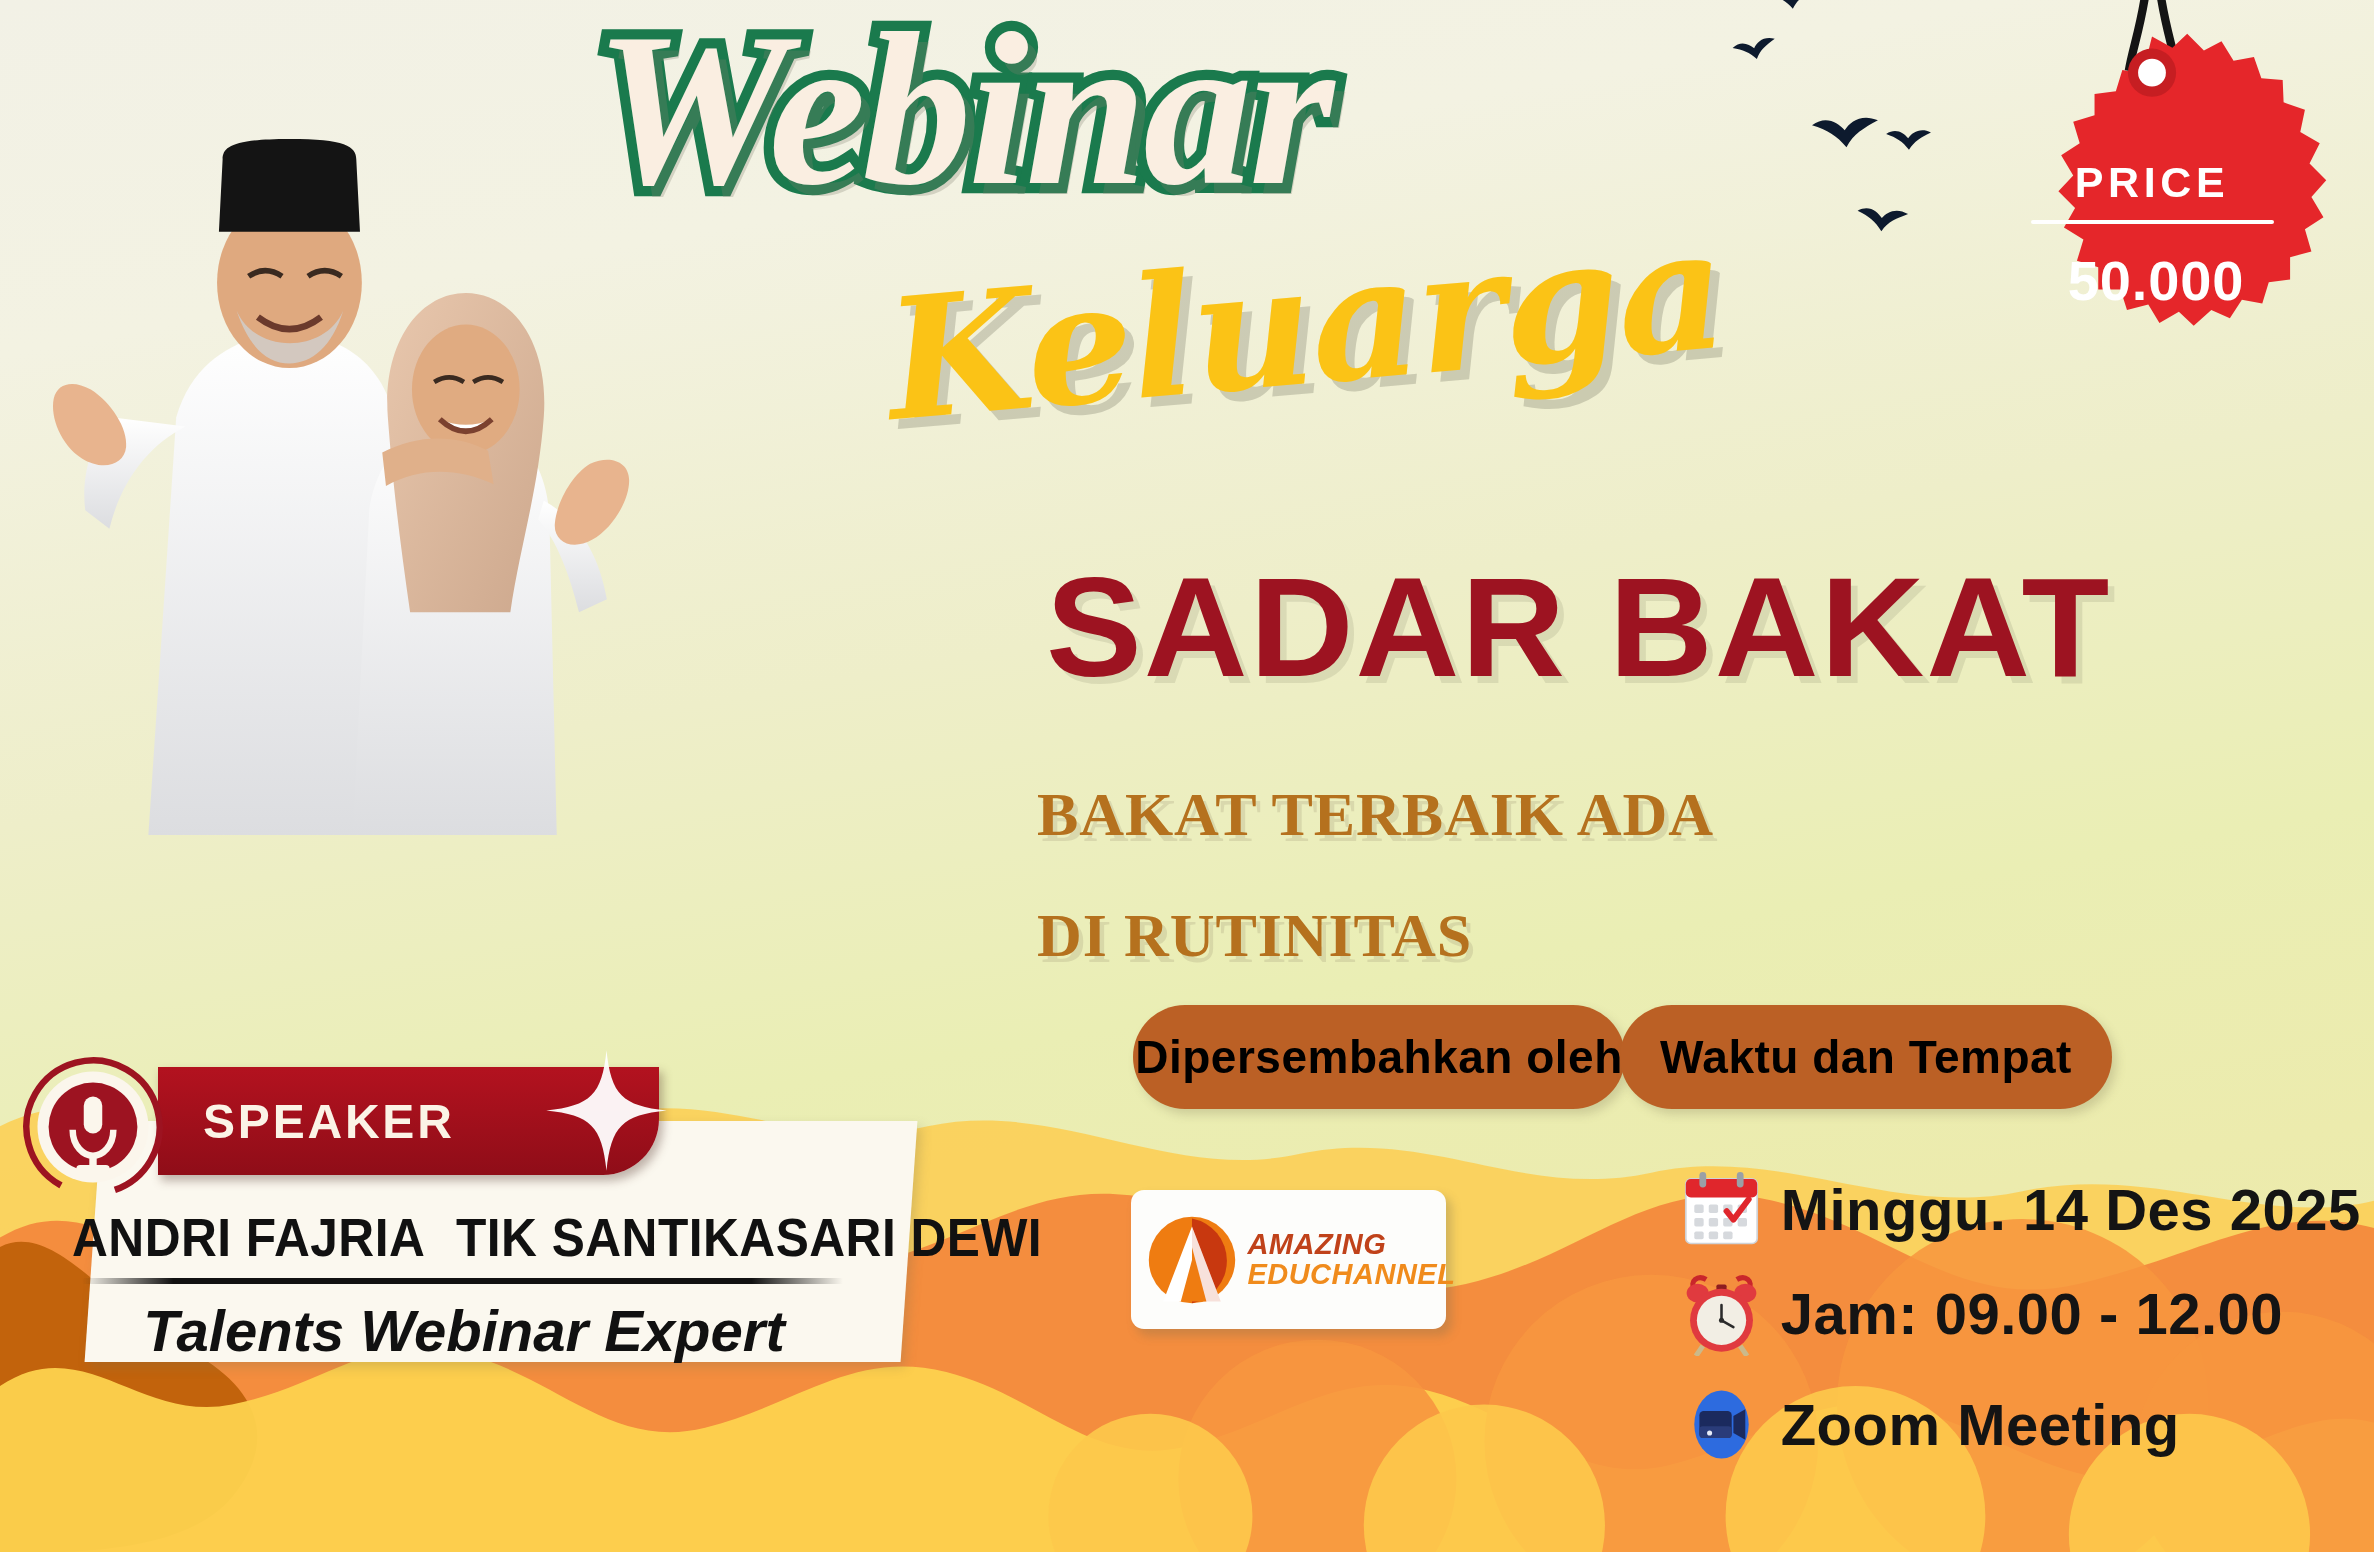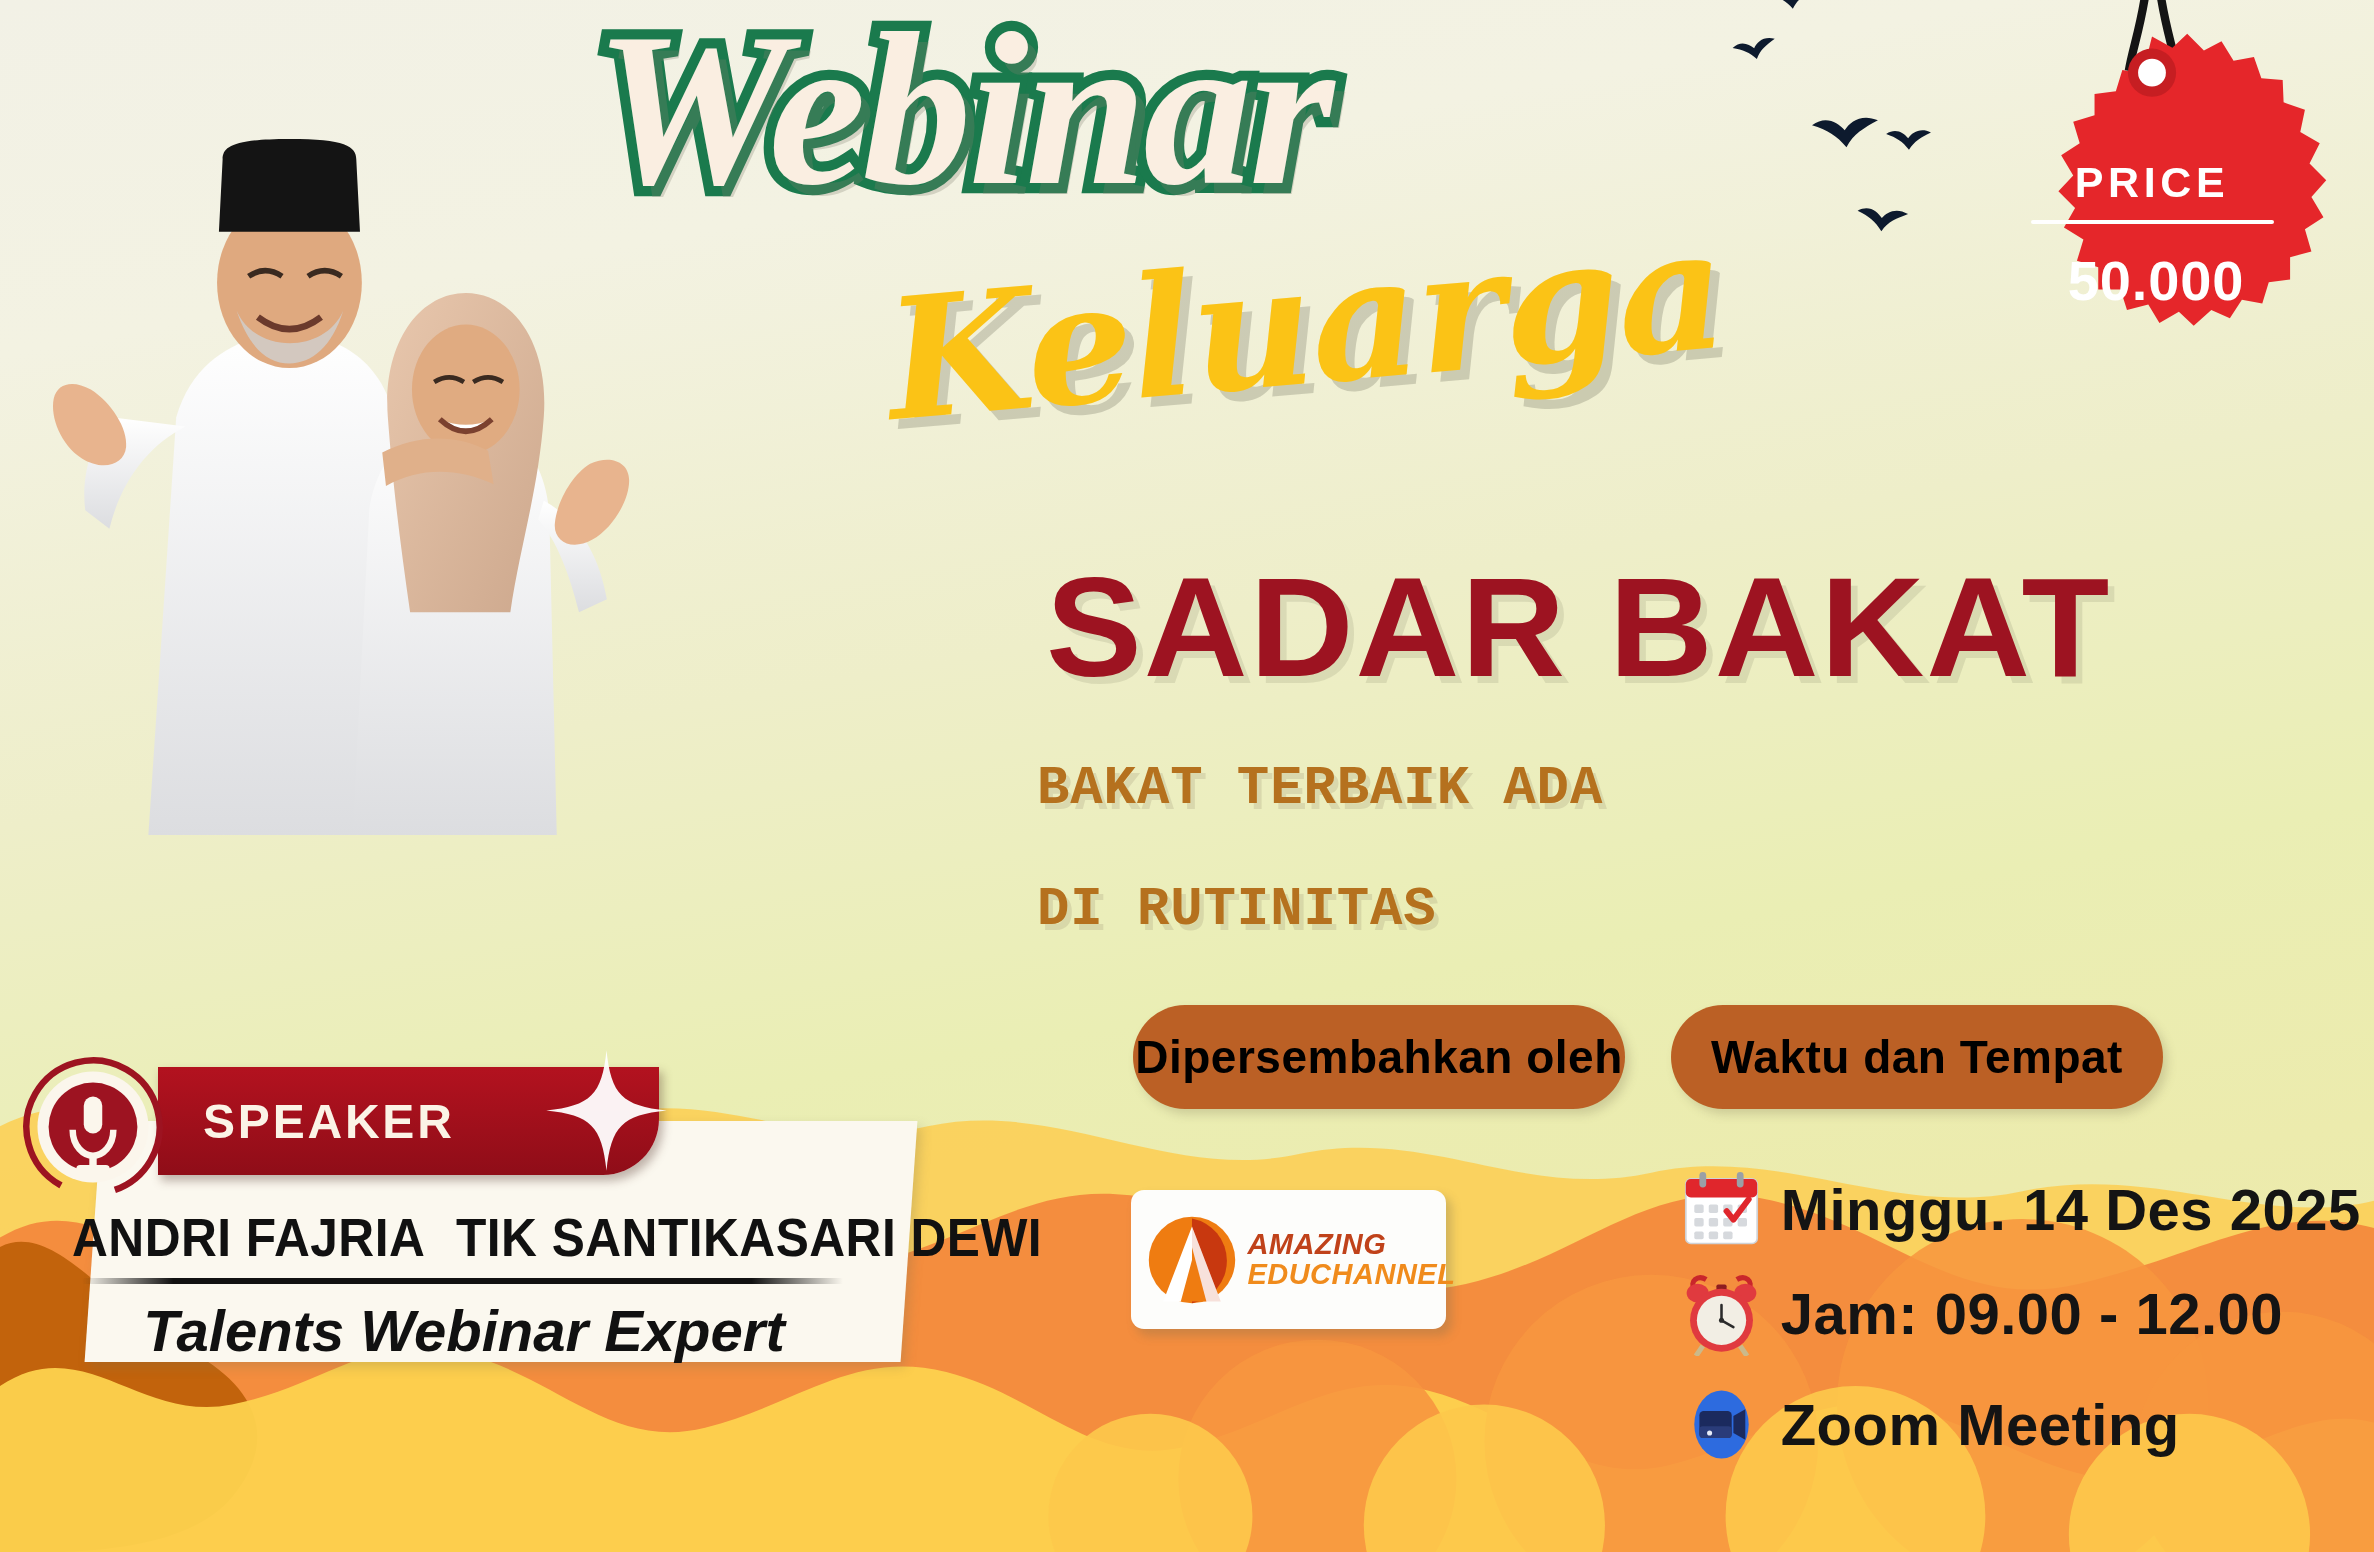--- a/index.html
+++ b/index.html
@@ -77,40 +77,41 @@
     font-size:141px;font-weight:bold;color:#9d1321;
     letter-spacing:1.9px;line-height:1;
     transform:scaleX(1.02);
     transform-origin:left center;
     text-shadow:6.5px 7.4px 0 rgba(140,140,110,.20);
     white-space:nowrap;
   }
 
   .sub-line{
     position:absolute;left:1037px;
-    font-family:Liberation Mono, monospace;
-    font-size:54px;font-weight:bold;color:#b5711e;
+    font-family:Liberation Serif, serif;
+    font-size:62px;font-weight:bold;color:#b5711e;
     letter-spacing:0.9px;line-height:1;
     text-shadow:4.6px 5.6px 0 rgba(150,140,110,.22);
     white-space:nowrap;
+    margin-top:21px;
   }
   #sub-line-1{top:762px;}
   #sub-line-2{top:883px;}
 
   
   .pill{
     position:absolute;height:104px;border-radius:52px;
     background:#bb6025;
     display:flex;align-items:center;justify-content:center;
     color:#000000;font-size:46px;font-weight:bold;letter-spacing:0.5px;
     box-shadow:4.6px 5.6px 9.3px rgba(120,110,80,.25);
     white-space:nowrap;padding:0 32px;
   }
   #pill-presented{left:1133px;top:1005px;width:492px;}
-  #pill-time{left:1671px;top:1005px;width:492px;}
+  #pill-time{left:1620px;top:1005px;width:492px;}
 
   
   #logo-card{
     position:absolute;left:1131px;top:1190px;width:315px;height:139px;
     background:#fdfdfb;border-radius:13px;
     box-shadow:5.6px 6.5px 9.3px rgba(120,110,80,.30);
     display:flex;align-items:center;padding:0 13px;font-style:italic;
   }
   #logo-mark{width:96px;height:96px;flex:0 0 96px;}
   #logo-mark svg{width:100%;height:100%;}

